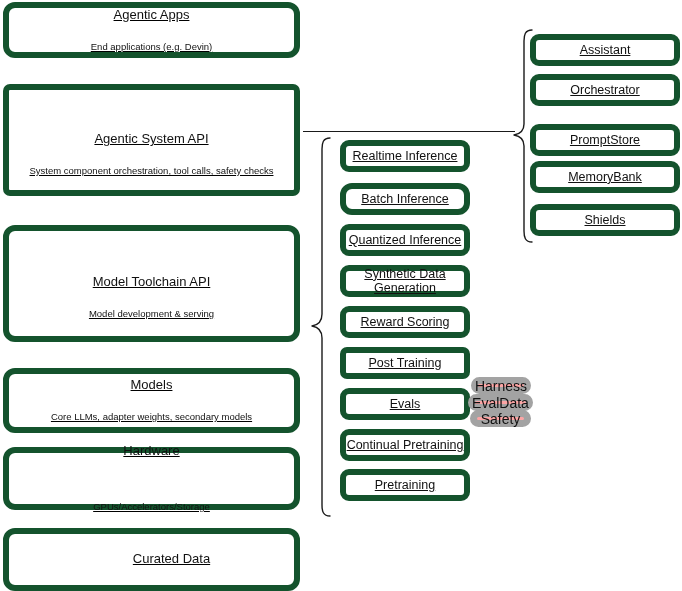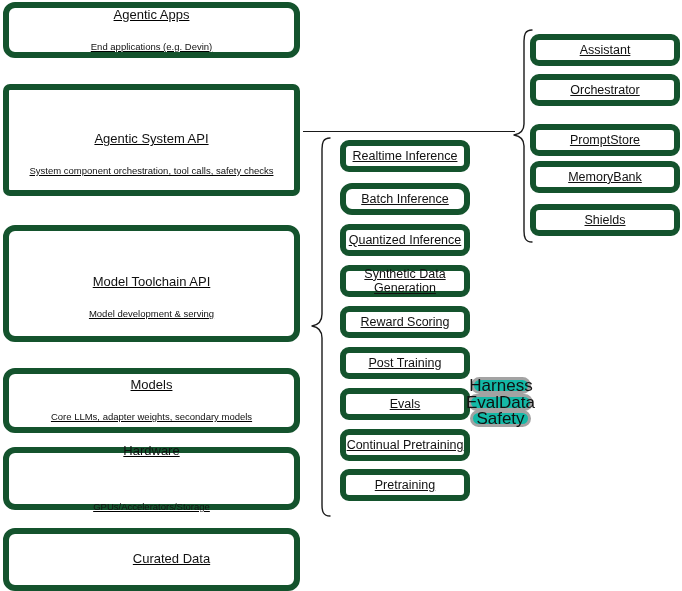--- a/index.html
+++ b/index.html
@@ -63,28 +63,28 @@
     color: #111111;
     justify-content: center;
   }
   .chip.mid  { left: 340px; width: 130px; }
   .chip.right{ left: 530px; width: 150px; }
 
   
   .pill {
     position: absolute;
     box-sizing: border-box;
-    background: #14b8a6;
-    border: 3px solid #a3a3a3;
+    background: #fca5a5;
+    border: 7px solid #a3a3a3;
     border-radius: 11px;
     height: 17px;
     display: flex;
     align-items: center;
     justify-content: center;
-    font-size: 17px;
+    font-size: 14px;
     color: #111111;
     z-index: 6;
     white-space: nowrap;
   }
 
   
   .connector {
     position: absolute;
     background: #1a1a1a;
     height: 1px;
@@ -149,21 +149,21 @@
   </div>
   <div class="box chip mid" style="top:224px;">
     <span>Quantized Inference</span>
   </div>
   <div class="box chip mid" style="top:265px;">
     <span>Synthetic Data Generation</span>
   </div>
   <div class="box chip mid" style="top:306px;">
     <span>Reward Scoring</span>
   </div>
-  <div class="box chip mid" style="top:347px;">
+  <div class="box chip mid" style="top:347px;border-radius:7px;">
     <span>Post Training</span>
   </div>
   <div class="box chip mid" style="top:388px;">
     <span>Evals</span>
   </div>
   <div class="box chip mid" style="top:429px;">
     <span>Continual Pretraining</span>
   </div>
   <div class="box chip mid" style="top:469px;">
     <span>Pretraining</span>

